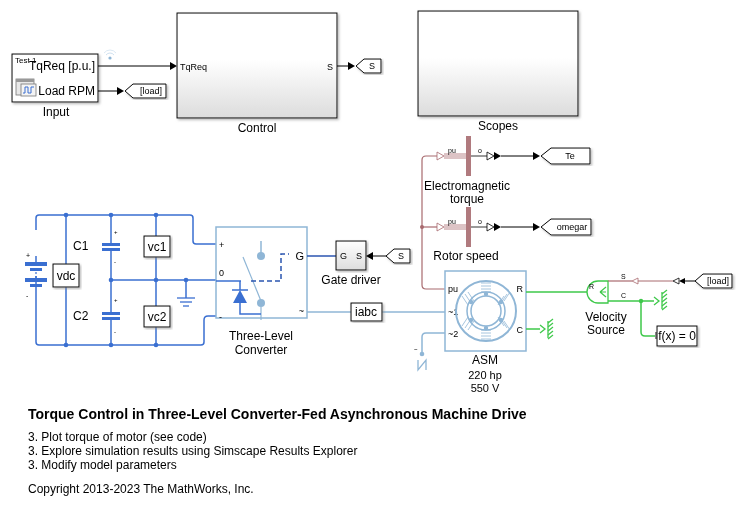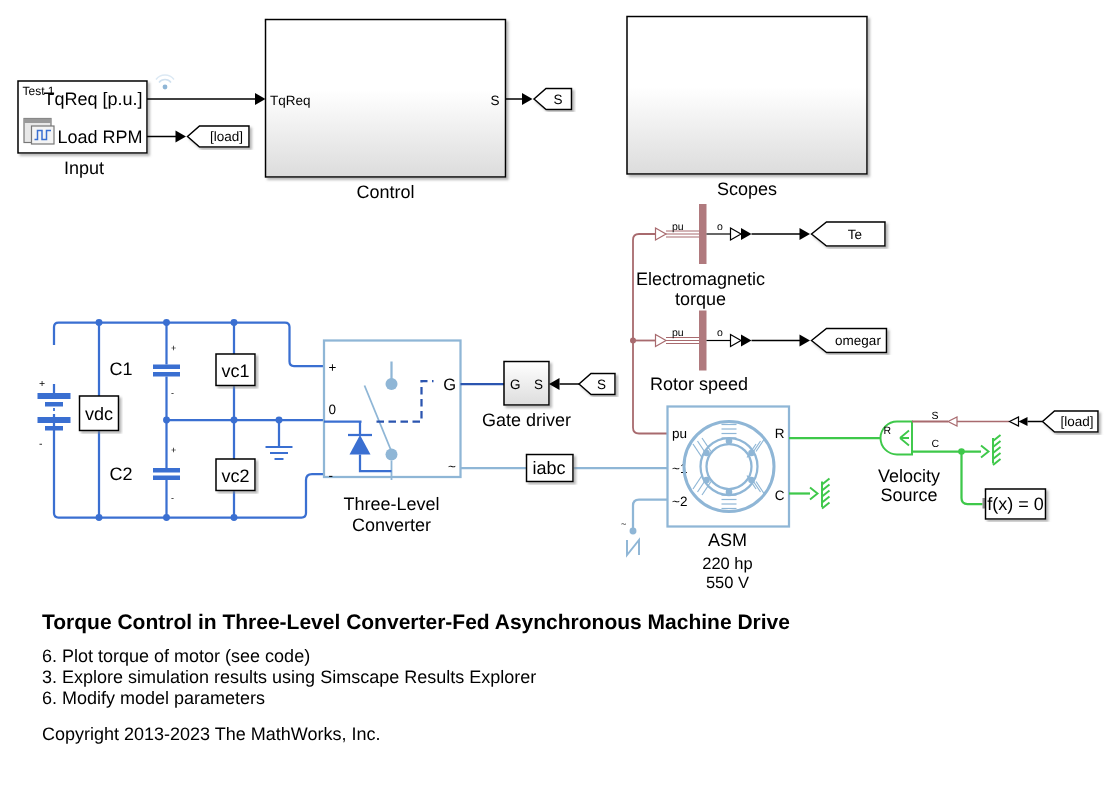--- a/index.html
+++ b/index.html
@@ -379,17 +379,17 @@
   </g>
   <g>
     <rect x="655" y="332" width="4" height="7" fill="#888"></rect>
     <rect x="657" y="326" width="40" height="20" fill="#fff" stroke="#000" stroke-width="1" filter="url(#shadow)"></rect>
     <text class="lbl lg" x="677" y="340" text-anchor="middle">f(x) = 0</text>
   </g>
 </svg>
 
 <div class="note note-title">Torque Control in Three-Level Converter-Fed Asynchronous Machine Drive</div>
 <div class="note-list">
-  <div class="note-item">6. Plot torque of motor (see code)</div>
+  <div class="note-item">3. Plot torque of motor (see code)</div>
   <div class="note-item">3. Explore simulation results using Simscape Results Explorer</div>
-  <div class="note-item">6. Modify model parameters</div>
+  <div class="note-item">3. Modify model parameters</div>
 </div>
 <div class="note note-copy">Copyright 2013-2023 The MathWorks, Inc.</div>
 
 </body></html>

